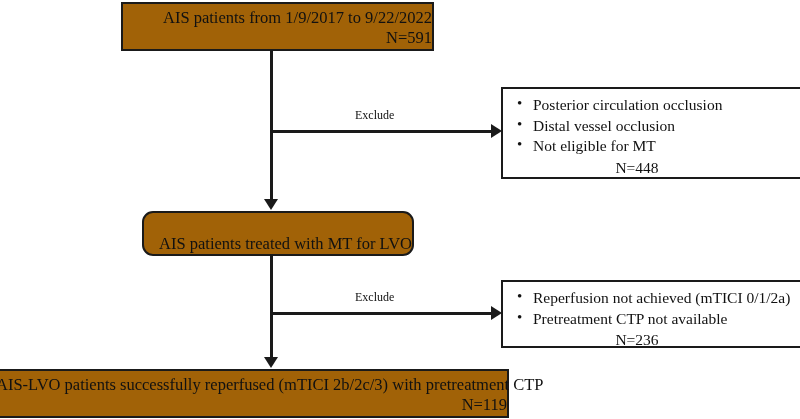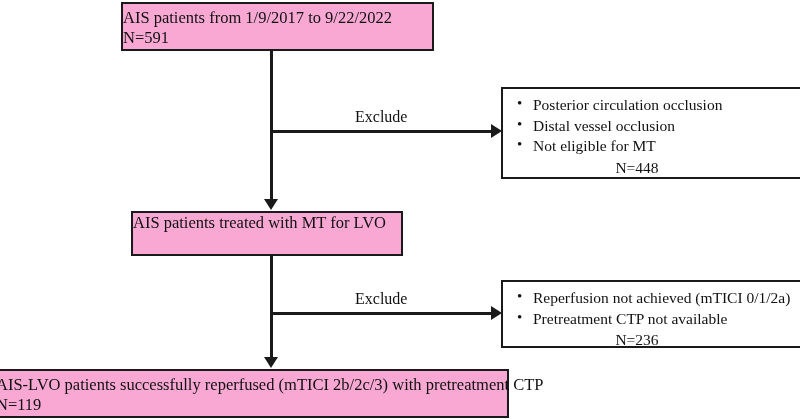--- a/index.html
+++ b/index.html
@@ -16,47 +16,48 @@
     overflow: hidden;
     font-family: "Liberation Serif", "DejaVu Serif", serif;
     color: #111111;
   }
 
   
   .node {
     position: absolute;
     box-sizing: border-box;
     border: 2px solid #1a1a1a;
-    background: #f9a8d4;
-    text-align: left;
+    background: #a16207;
+    text-align: right;
     line-height: 1.22;
   }
   .node .line {
     display: block;
     white-space: nowrap;
   }
 
   
   #box-top {
     left: 121px;
     top: 2px;
     width: 313px;
     height: 49px;
     padding-top: 4px;
     font-size: 16.5px;
   }
 
   
   #box-mid {
-    left: 131px;
+    left: 142px;
     top: 211px;
     width: 272px;
     height: 45px;
-    padding-top: 0;
+    padding-top: 21px;
     font-size: 16.5px;
+    border-radius: 11px;
   }
 
   
   #box-bottom {
     left: -6px;
     top: 369px;
     width: 515px;
     height: 49px;
     padding-top: 4px;
     font-size: 16.5px;
@@ -148,21 +149,21 @@
 
   
   #branch-1 { left: 271px; top: 130px; width: 223px; }
   #branch-1-arrow { left: 491px; top: 124px; }
   
   #branch-2 { left: 271px; top: 312px; width: 223px; }
   #branch-2-arrow { left: 491px; top: 306px; }
 
   .edge-label {
     position: absolute;
-    font-size: 16px;
+    font-size: 12px;
     white-space: nowrap;
   }
   #label-exclude-1 { left: 355px; top: 108px; }
   #label-exclude-2 { left: 355px; top: 290px; }
 </style>
 </head>
 <body>
 
 <div id="canvas">
 

